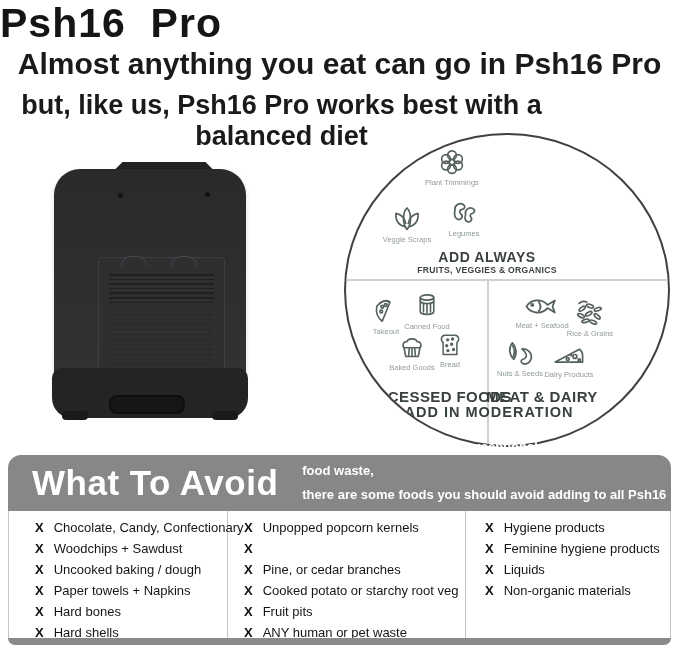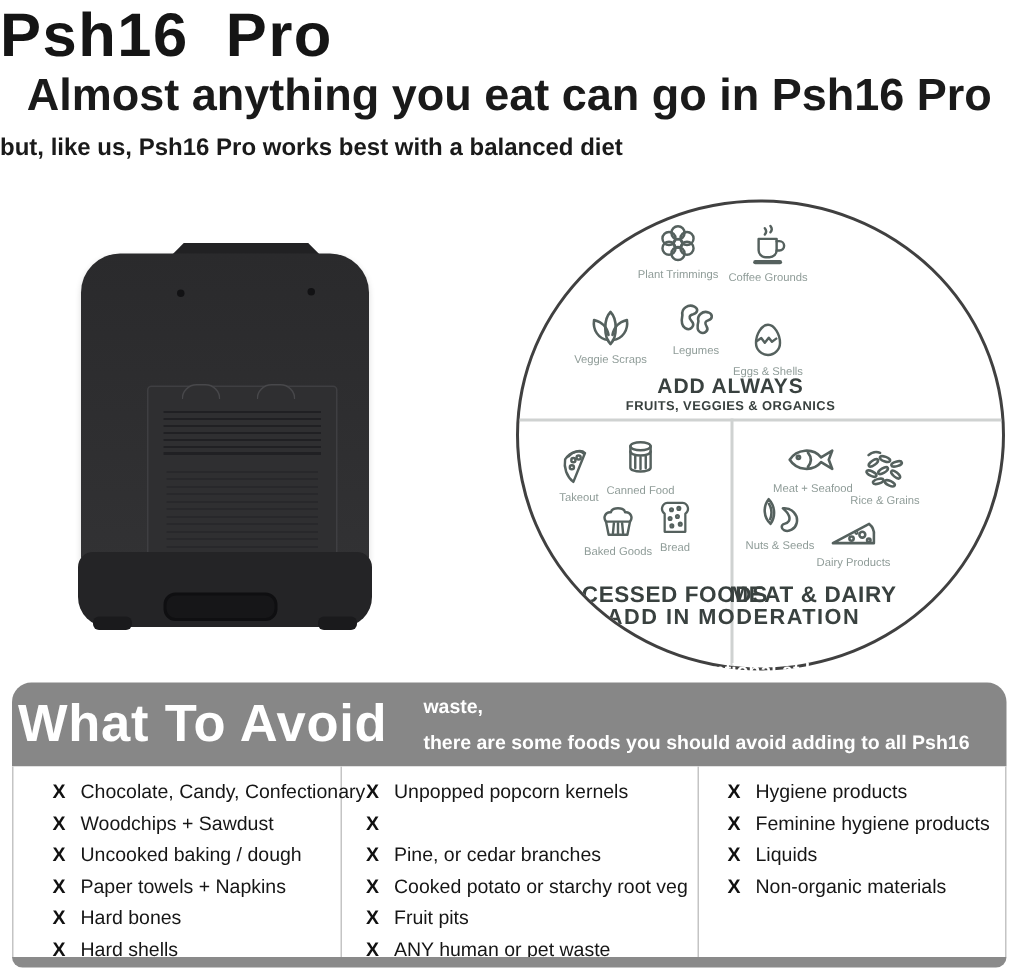--- a/index.html
+++ b/index.html
@@ -3,22 +3,22 @@
 <meta charset="utf-8">
 <style>
   html,body{margin:0;padding:0;background:#fff;}
   .page{position:relative;width:679px;height:646px;background:#fff;overflow:hidden;
         font-family:"Liberation Sans","DejaVu Sans",sans-serif;}
   
   .title{position:absolute;top:0;left:0;width:679px;
          font-size:41px;font-weight:bold;color:#151515;white-space:pre;letter-spacing:1px;}
   .subtitle{position:absolute;top:47px;left:0;width:679px;text-align:center;
             font-size:30px;font-weight:bold;color:#1a1a1a;}
-  .tagline{position:absolute;top:90px;left:0;width:563px;text-align:left;
-           font-size:16px;font-weight:bold;color:#1a1a1a;}
+  .tagline{position:absolute;top:90px;left:0;width:563px;text-align:center;
+           font-size:27px;font-weight:bold;color:#1a1a1a;}
   
   .device{position:absolute;left:48px;top:162px;width:204px;height:262px;}
   .dev-lip{position:absolute;left:55px;top:0;width:122px;height:11px;background:#222224;
            clip-path:polygon(7% 100%,16% 0,84% 0,93% 100%);border-radius:4px 4px 0 0;}
   .dev-body{position:absolute;left:6px;top:7px;width:192px;height:214px;
             background:linear-gradient(180deg,#2a2a2c,#323234);
             border-radius:26px 26px 12px 12px;box-shadow:0 2px 4px rgba(0,0,0,.15);}
   .screw{position:absolute;width:5px;height:5px;border-radius:50%;background:#121214;}
   .dev-panel{position:absolute;left:44px;top:88px;width:125px;height:117px;background:#2f2f31;
              border:1px solid #3f3f42;border-radius:3px;}
@@ -45,21 +45,21 @@
   .zone-h{position:absolute;transform:translateX(-50%);color:#39413f;font-weight:bold;
           white-space:nowrap;text-align:center;}
   .h-big{font-size:14px;letter-spacing:.6px;}
   .h-sub{font-size:8.6px;letter-spacing:.3px;}
   .h-quad{font-size:15px;letter-spacing:.4px;}
   .h-mod{font-size:14.5px;letter-spacing:1px;text-align:center;}
   
   .avoid{position:absolute;left:8px;top:455px;width:663px;height:190px;}
   .avoid-head{position:absolute;top:0;left:0;right:0;height:56px;background:#878787;
               border-radius:13px 13px 0 0;display:flex;align-items:center;}
-  .avoid-title{font-size:35px;font-weight:bold;color:#fff;margin-left:4px;letter-spacing:.5px;white-space:nowrap;}
+  .avoid-title{font-size:35px;font-weight:bold;color:#fff;margin-left:24px;letter-spacing:.5px;white-space:nowrap;}
   .avoid-desc{margin-left:24px;font-size:13px;font-weight:bold;color:#ffffff;line-height:24px;}
   .avoid-body{position:absolute;top:56px;left:0;right:0;height:127px;background:#fff;
               border-left:1px solid #c4c4c4;border-right:1px solid #c4c4c4;display:flex;box-sizing:border-box;}
   .col{box-sizing:border-box;padding-top:6px;}
   .col1{width:219px;border-right:1px solid #c4c4c4;padding-left:26px;}
   .col2{width:238px;border-right:1px solid #c4c4c4;padding-left:16px;}
   .col3{width:203px;padding-left:19px;}
   .avoid-item{height:21px;display:flex;align-items:center;font-size:13px;color:#161616;white-space:nowrap;}
   .xmark{font-weight:bold;margin-right:10px;font-size:13px;color:#111;}
   .avoid-foot{position:absolute;bottom:0;left:0;right:0;height:7px;background:#8a8a8a;
@@ -102,51 +102,34 @@
         <circle cx="12" cy="6.6" r="3.5"></circle>
           <circle cx="16.8" cy="9.6" r="3.5"></circle>
           <circle cx="16.8" cy="14.8" r="3.5"></circle>
         <circle cx="12" cy="17.6" r="3.5"></circle>
           <circle cx="7.2" cy="14.8" r="3.5"></circle>
           <circle cx="7.2" cy="9.6" r="3.5"></circle>
         <circle cx="12" cy="12.2" r="2.4"></circle>
         </svg>
       <div class="flabel">Plant Trimmings</div>
     </div>
-    <div class="food" style="left:166px;top:14px">
-      <svg width="30" height="30" viewBox="0 0 24 24">
-        <path d="M10.3,2.5 c1,1.2 1,2.2 0,3.4"></path>
-          <path d="M13.3,1.3 c1,1.2 1,2.2 0,3.4"></path>
-        <path d="M7,8.2 h9.6 v6 a3.8,3.8 0 0 1 -3.8,3.8 h-2 A3.8,3.8 0 0 1 7,14.2 Z"></path>
-        <path d="M16.6,9.4 h1.5 a2.5,2.5 0 0 1 0,5 h-1.5"></path>
-        <path d="M5.2,20.6 h13.2" stroke-width="2.2"></path>
-        </svg>
-      <div class="flabel">Coffee Grounds</div>
-    </div>
     <div class="food" style="left:61px;top:67px">
       <svg width="32" height="32" viewBox="0 0 24 24">
         <path d="M12,20.5 C8.5,17 8.5,8 12,4.5 C15.5,8 15.5,17 12,20.5 Z"></path>
         <path d="M10.8,18.5 C6,18 3,13.5 3.8,8.5 C8,9.5 10.5,12.5 11,16"></path>
         <path d="M13.2,18.5 C18,18 21,13.5 20.2,8.5 C16,9.5 13.5,12.5 13,16"></path>
         </svg>
       <div class="flabel">Veggie Scraps</div>
     </div>
     <div class="food" style="left:118px;top:61px">
       <svg width="32" height="32" viewBox="0 0 24 24">
         <path d="M5.2,10.5 C4.6,7.2 8.2,4.8 11.2,6.3 C13.4,7.4 12.8,9.6 10.6,10.1 C8.6,10.5 8.2,12 9.8,13.6 C11.9,15.7 9.3,18.7 6.6,17.1 C4.6,15.9 4.7,13 5.2,10.5 Z"></path>
         <path d="M13.2,13.6 C12.4,10.8 15.2,8.2 18.2,9.2 C20.7,10.1 20.2,12.6 18.2,13.1 C16.6,13.5 16.2,14.7 17.3,16.2 C18.6,18.1 16.2,20.4 13.9,19 C12.3,18 12.7,15.6 13.2,13.6 Z"></path>
         </svg>
       <div class="flabel">Legumes</div>
-    </div>
-    <div class="food" style="left:166px;top:77px">
-      <svg width="30" height="30" viewBox="0 0 24 24">
-        <path d="M12,3.6 C15.4,3.6 18.4,8.8 18.4,13.3 A6.4,6.4 0 0 1 5.6,13.3 C5.6,8.8 8.6,3.6 12,3.6 Z"></path>
-        <path d="M5.9,12.4 l2.5,-1.7 1.9,2.5 2.1,-2.7 1.7,2.2 2.3,-1.7"></path>
-        </svg>
-      <div class="flabel">Eggs &amp; Shells</div>
     </div>
     <div class="zone-h h-big" style="left:141px;top:114px">ADD ALWAYS</div>
     <div class="zone-h h-sub" style="left:141px;top:130px">FRUITS, VEGGIES &amp; ORGANICS</div>
 
     <div class="food" style="left:40px;top:161px">
       <svg width="30" height="30" viewBox="0 0 24 24">
         <path d="M4.6,8.2 C7.4,4 13,2.6 15.2,4.8 L9,20.2 C5.4,17.4 3.8,12.6 4.6,8.2 Z"></path>
         <path d="M6.4,6.6 C8.8,3.9 12.9,3 14.3,5"></path>
         <circle cx="9" cy="8.6" r="1.1"></circle>
           <circle cx="11.8" cy="7.2" r="1.1"></circle>
@@ -200,21 +183,21 @@
         <ellipse cx="13" cy="7" rx="2.8" ry="1.2" transform="rotate(20 13 7)"></ellipse>
         <ellipse cx="19" cy="9.5" rx="2.8" ry="1.2" transform="rotate(-15 19 9.5)"></ellipse>
         <ellipse cx="6" cy="14.5" rx="2.8" ry="1.2" transform="rotate(25 6 14.5)"></ellipse>
         <ellipse cx="12" cy="13" rx="2.8" ry="1.2" transform="rotate(-30 12 13)"></ellipse>
         <ellipse cx="18.5" cy="15" rx="2.8" ry="1.2" transform="rotate(40 18.5 15)"></ellipse>
         <ellipse cx="9.5" cy="18.5" rx="2.8" ry="1.2" transform="rotate(-15 9.5 18.5)"></ellipse>
         <ellipse cx="15.5" cy="19.5" rx="2.8" ry="1.2" transform="rotate(25 15.5 19.5)"></ellipse>
         </svg>
       <div class="flabel">Rice &amp; Grains</div>
     </div>
-    <div class="food" style="left:174px;top:194px">
+    <div class="food" style="left:174px;top:204px">
       <svg width="34" height="29" viewBox="0 0 26 22">
         <path d="M7.2,2.8 C10.4,6.2 11,11.4 8.2,15.4 C4.6,12.2 4.2,6.6 7.2,2.8 Z"></path>
         <path d="M7.4,5.2 C8.8,7.6 9,10.4 8,13"></path>
         <path d="M14.5,7.5 C19,7 22.5,11 21.5,15 C20.8,18 17.5,19.8 15,18.6 C13.4,17.8 13.6,15.8 15.2,15.4 C17.4,14.9 18.3,13.4 17.6,11.4 C17.1,9.9 15.8,8.6 14.5,7.5 Z"></path>
         </svg>
       <div class="flabel">Nuts &amp; Seeds</div>
     </div>
     <div class="food" style="left:223px;top:205px">
       <svg width="34" height="29" viewBox="0 0 26 22">
         <path d="M2.5,16.8 L21,7 C23,8.6 23.6,10.4 23.4,12.6 L23.4,16.8 Z"></path>

